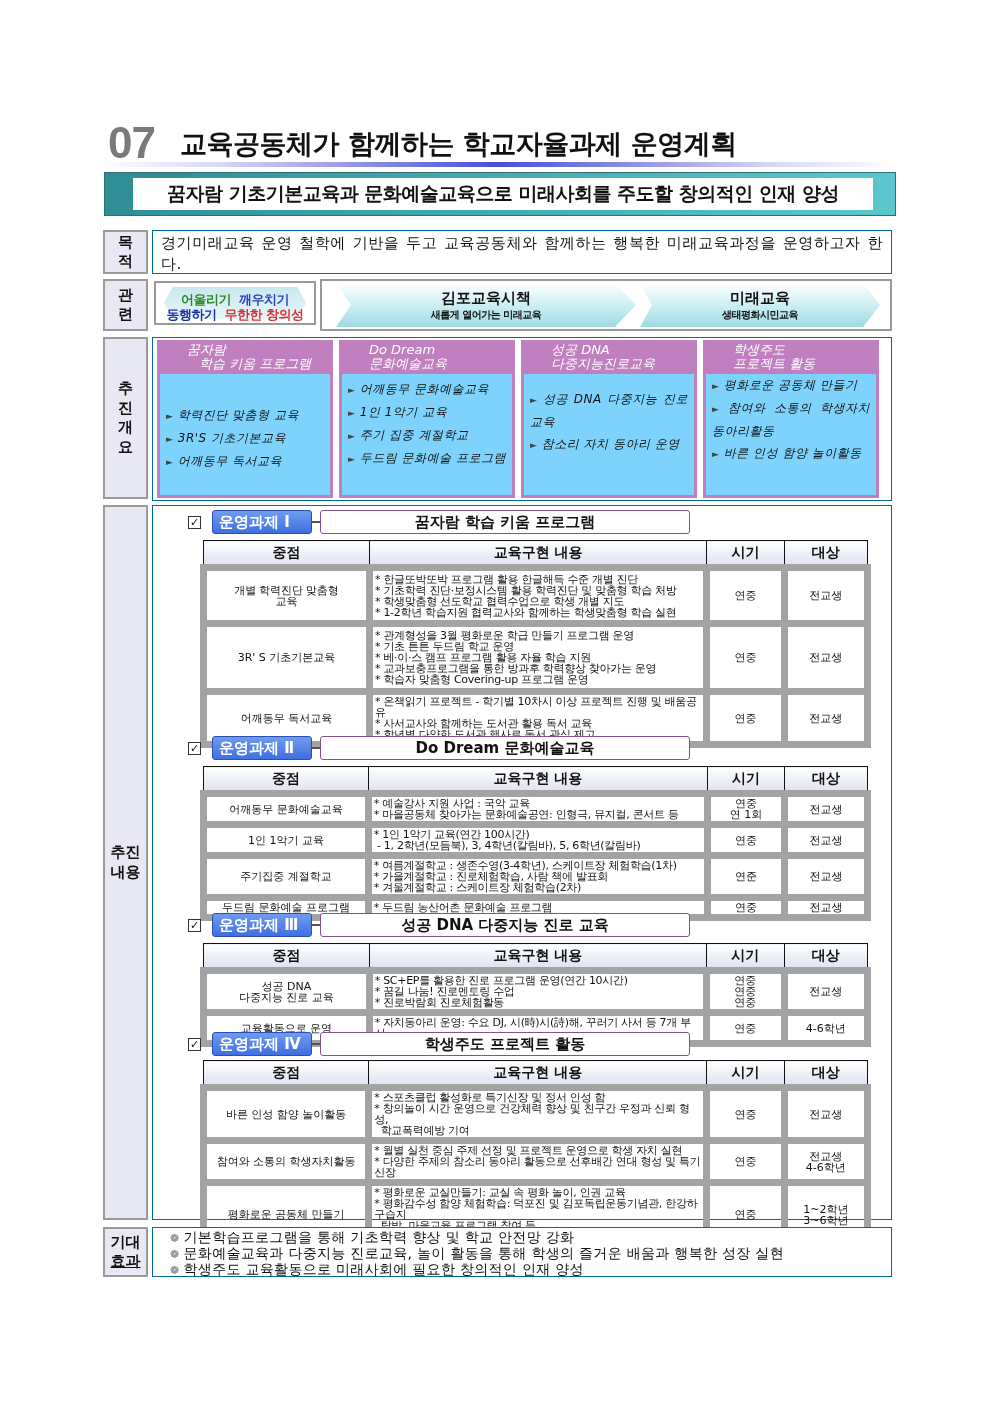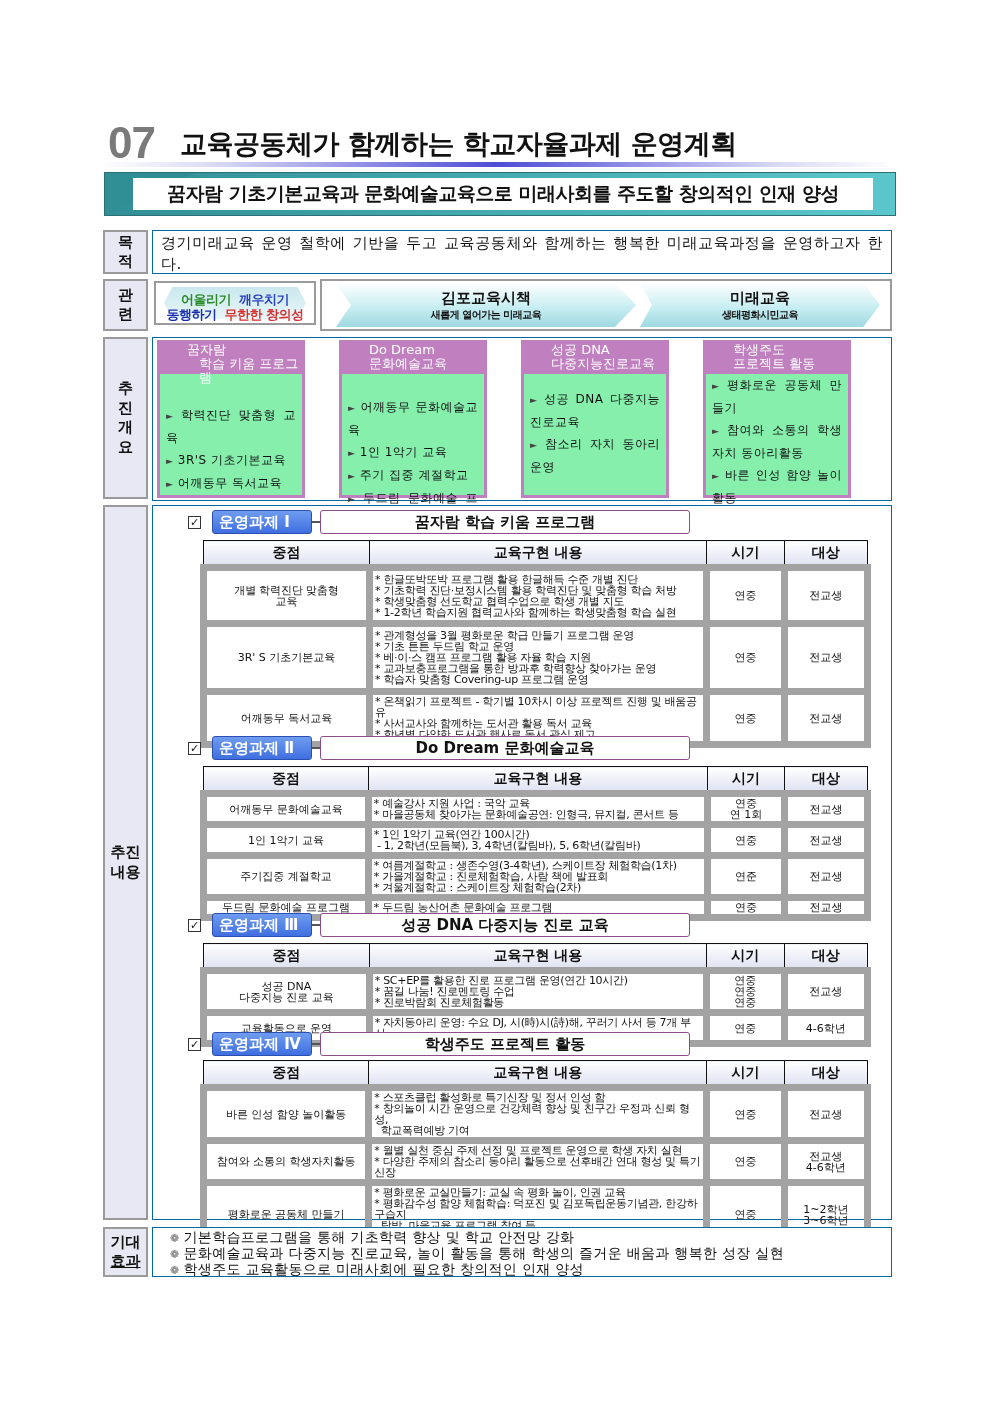--- a/index.html
+++ b/index.html
@@ -24,21 +24,21 @@
 
   
   .slogan { position:absolute; left:2px; top:4px; width:162px; height:44px; border:2px solid #9a9a9a; background:#fff; }
   .slogan-hex { position:absolute; left:8px; top:4px; right:8px; bottom:4px; background: linear-gradient(#c9e8ee,#e9f6f8); clip-path: polygon(6% 0,94% 0,100% 50%,94% 100%,6% 100%,0 50%); }
   .slogan-row { position:absolute; left:0; right:0; font-size:13px; font-weight:bold; text-align:center; letter-spacing:-0.5px; }
   .arrow-box { position:absolute; height:44px; background: linear-gradient(#ffffff 0%, #c3ecf1 60%, #9fd9e0 100%); clip-path: polygon(0 0, 93% 0, 100% 50%, 93% 100%, 0 100%, 5% 50%); display:flex; flex-direction:column; align-items:center; justify-content:center; }
   .arrow-title { font-size:15px; font-weight:bold; }
   .arrow-sub { font-size:10px; font-weight:bold; letter-spacing:-0.5px; }
 
   
-  .ov-col { position:absolute; top:2px; width:148px; height:158px; border:3px solid #c080c0; border-top:none; background:#86efac; }
+  .ov-col { position:absolute; top:2px; width:176px; height:158px; border:3px solid #c080c0; border-top:none; background:#7dd3fc;font-style:italic; }
   .ov-head { background:#c080c0; color:#fff; font-size:13px; line-height:14px; padding:3px 0 3px 30px; height:34px; margin: 0 -3px; }
   .ov-body { font-size:12px; line-height:22px; padding: 0 6px; letter-spacing:0.5px; text-align:justify; }
   .ov-body .b { color:#444; font-size:9px; }
 
   
   .task-line { position:absolute; left:188px; height:26px; }
   .chk { position:absolute; left:0; top:6px; width:13px; height:13px; border:1px solid #333; font-size:11px; line-height:11px; text-align:center; }
   .task-tag { position:absolute; left:24px; top:0; width:100px; height:24px; background: linear-gradient(#6f9cf0,#3f6fe0); border:1px solid #2a4fb0; border-radius:3px; color:#fff; font-size:15px; font-weight:bold; line-height:22px; padding-left:6px; }
   .task-conn { position:absolute; left:124px; top:11px; width:20px; height:2px; background:#555; }
   .task-title { position:absolute; left:132px; top:0; width:370px; height:24px; border:1px solid #8a4f8a; border-radius:3px; background:#fff; font-size:15px; font-weight:bold; text-align:center; line-height:22px; }
@@ -117,21 +117,21 @@
       <div><span class="b">►</span> <span>학력진단 맞춤형 교육</span></div>
       <div><span class="b">►</span> <span>3R'S 기초기본교육</span></div>
       <div><span class="b">►</span> <span>어깨동무 독서교육</span></div>
     </div>
   </div>
   <div class="ov-col" style="left:186px;">
     <div class="ov-head">
       <div>Do Dream</div>
       <div>문화예술교육</div>
     </div>
-    <div class="ov-body" style="padding-top:22px;">
+    <div class="ov-body" style="padding-top:4px;">
       <div><span class="b">►</span> <span>어깨동무 문화예술교육</span></div>
       <div><span class="b">►</span> <span>1인 1악기 교육</span></div>
       <div><span class="b">►</span> <span>주기 집중 계절학교</span></div>
       <div><span class="b">►</span> <span>두드림 문화예술 프로그램</span></div>
     </div>
   </div>
   <div class="ov-col" style="left:368px;">
     <div class="ov-head">
       <div>성공 DNA</div>
       <div>다중지능진로교육</div>

